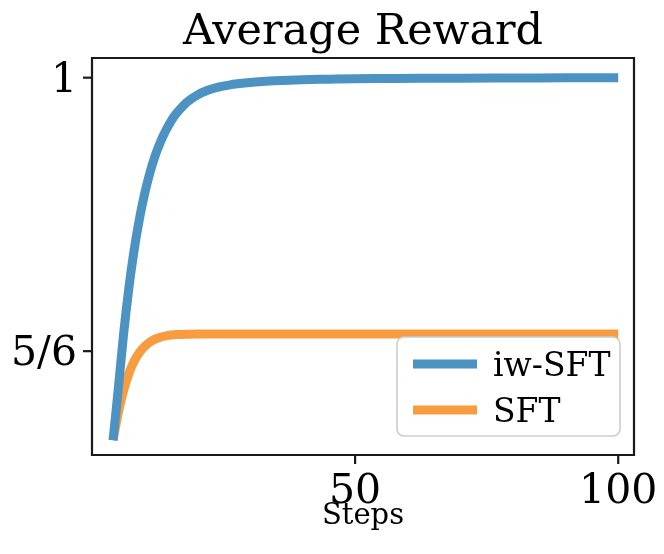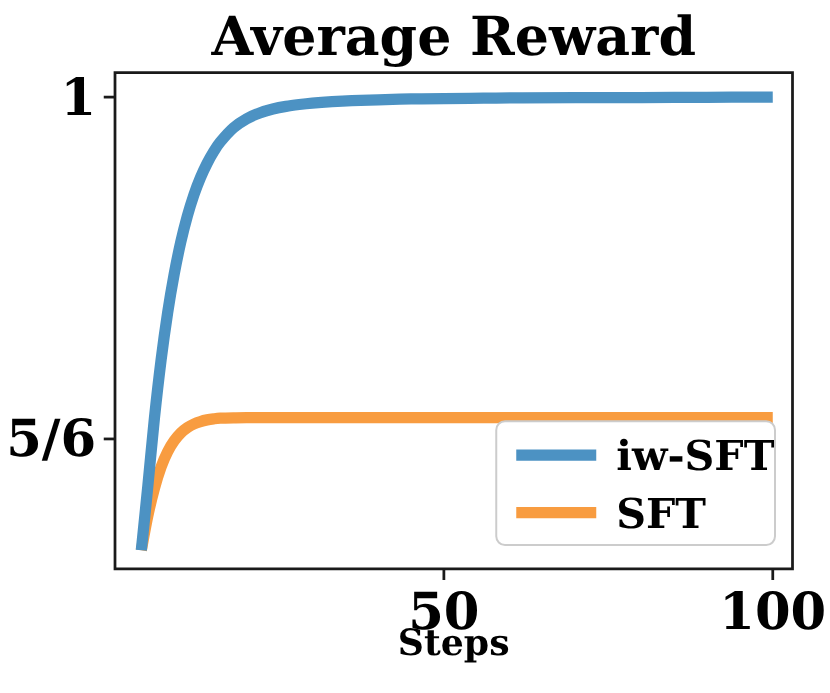--- a/index.html
+++ b/index.html
@@ -11,21 +11,20 @@
     width: 664px;
     height: 554px;
     overflow: hidden;
     font-family: "DejaVu Serif", "Liberation Serif", serif;
   }
   #figure {
     position: relative;
     width: 664px;
     height: 554px;
     background: #ffffff;
-    font-weight: bold;
   }
   #figure svg {
     display: block;
   }
   .axis-line {
     fill: none;
     stroke: #1a1a1a;
     stroke-width: 2.2;
     stroke-linejoin: miter;
   }

